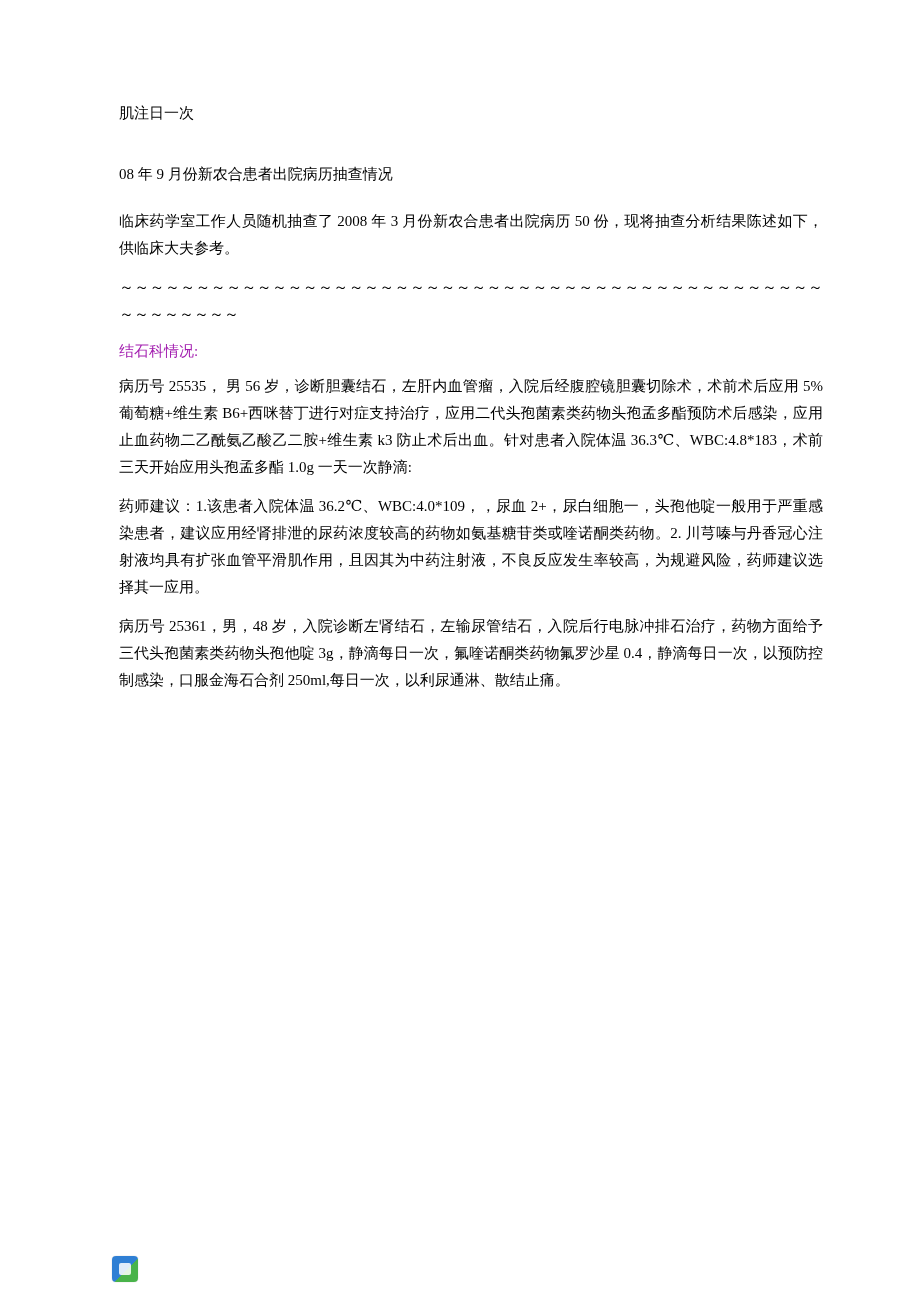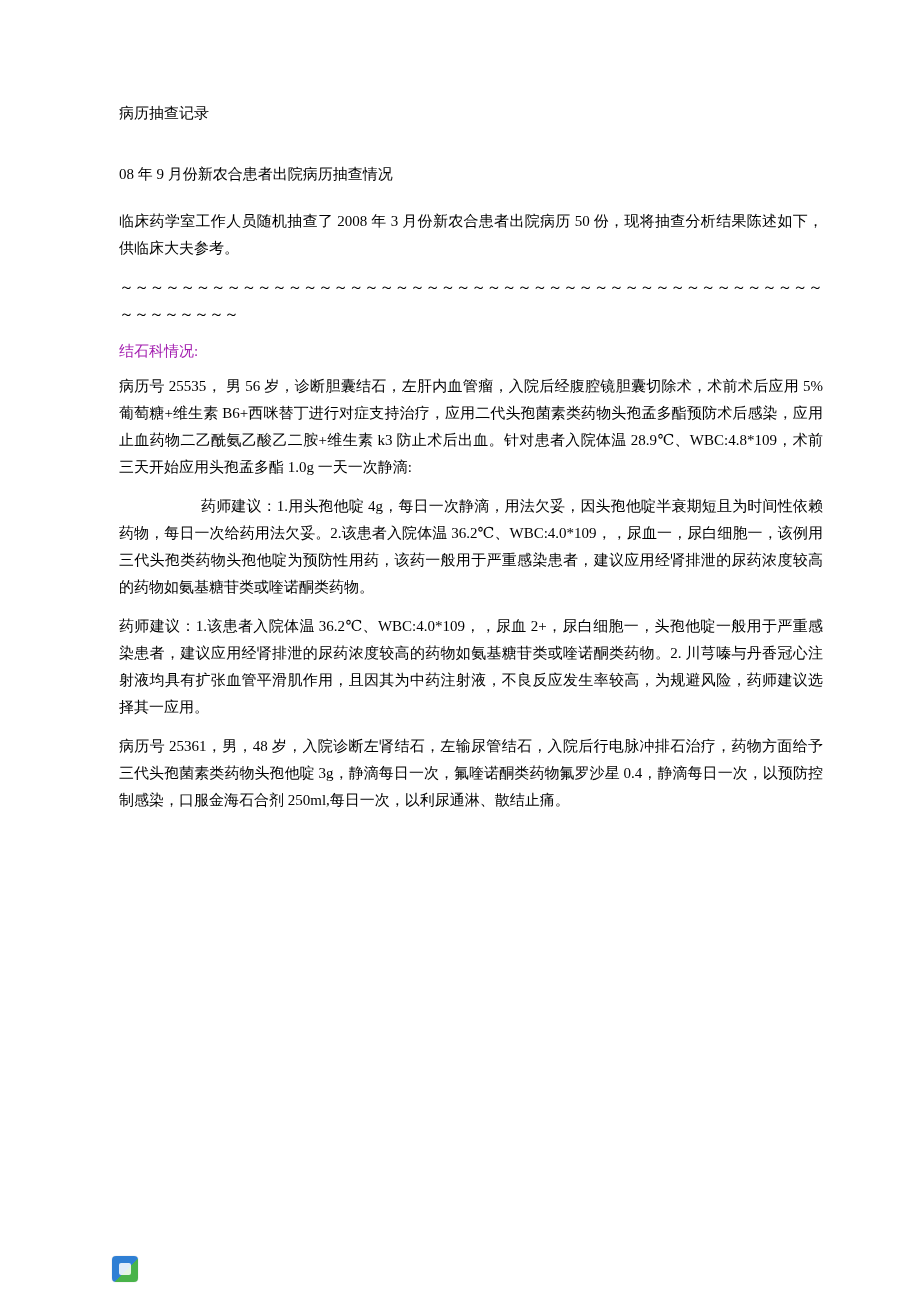--- a/index.html
+++ b/index.html
@@ -68,26 +68,25 @@
     background: rgba(255,255,255,0.85);
   }
 </style>
 </head>
 <body>
 
 <div class="page">
 
 
   <div class="doc" id="doc">
-      <div class="block title">病历抽查记录</div>
+      <div class="block title">肌注日一次</div>
       <div class="block subtitle">08 年 9 月份新农合患者出院病历抽查情况</div>
       <div class="block paragraph">临床药学室工作人员随机抽查了 2008 年 3 月份新农合患者出院病历 50 份，现将抽查分析结果陈述如下，供临床大夫参考。</div>
       <div class="block divider">～～～～～～～～～～～～～～～～～～～～～～～～～～～～～～～～～～～～～～～～～～～～～～～～～～～～～～</div>
       <div class="block heading">结石科情况:</div>
-      <div class="block paragraph">病历号 25535， 男 56 岁，诊断胆囊结石，左肝内血管瘤，入院后经腹腔镜胆囊切除术，术前术后应用 5%葡萄糖+维生素 B6+西咪替丁进行对症支持治疗，应用二代头孢菌素类药物头孢孟多酯预防术后感染，应用止血药物二乙酰氨乙酸乙二胺+维生素 k3 防止术后出血。针对患者入院体温 28.9℃、WBC:4.8*109，术前三天开始应用头孢孟多酯 1.0g 一天一次静滴:</div>
-      <div class="block paragraph indent">药师建议：1.用头孢他啶 4g，每日一次静滴，用法欠妥，因头孢他啶半衰期短且为时间性依赖药物，每日一次给药用法欠妥。2.该患者入院体温 36.2℃、WBC:4.0*109，，尿血一，尿白细胞一，该例用三代头孢类药物头孢他啶为预防性用药，该药一般用于严重感染患者，建议应用经肾排泄的尿药浓度较高的药物如氨基糖苷类或喹诺酮类药物。</div>
+      <div class="block paragraph">病历号 25535， 男 56 岁，诊断胆囊结石，左肝内血管瘤，入院后经腹腔镜胆囊切除术，术前术后应用 5%葡萄糖+维生素 B6+西咪替丁进行对症支持治疗，应用二代头孢菌素类药物头孢孟多酯预防术后感染，应用止血药物二乙酰氨乙酸乙二胺+维生素 k3 防止术后出血。针对患者入院体温 36.3℃、WBC:4.8*183，术前三天开始应用头孢孟多酯 1.0g 一天一次静滴:</div>
       <div class="block paragraph">药师建议：1.该患者入院体温 36.2℃、WBC:4.0*109，，尿血 2+，尿白细胞一，头孢他啶一般用于严重感染患者，建议应用经肾排泄的尿药浓度较高的药物如氨基糖苷类或喹诺酮类药物。2. 川芎嗪与丹香冠心注射液均具有扩张血管平滑肌作用，且因其为中药注射液，不良反应发生率较高，为规避风险，药师建议选择其一应用。</div>
       <div class="block paragraph">病历号 25361，男，48 岁，入院诊断左肾结石，左输尿管结石，入院后行电脉冲排石治疗，药物方面给予三代头孢菌素类药物头孢他啶 3g，静滴每日一次，氟喹诺酮类药物氟罗沙星 0.4，静滴每日一次，以预防控制感染，口服金海石合剂 250ml,每日一次，以利尿通淋、散结止痛。</div>
     </div>
 
   <div class="site-logo"></div>
 
 </div>
 
 </body></html>

